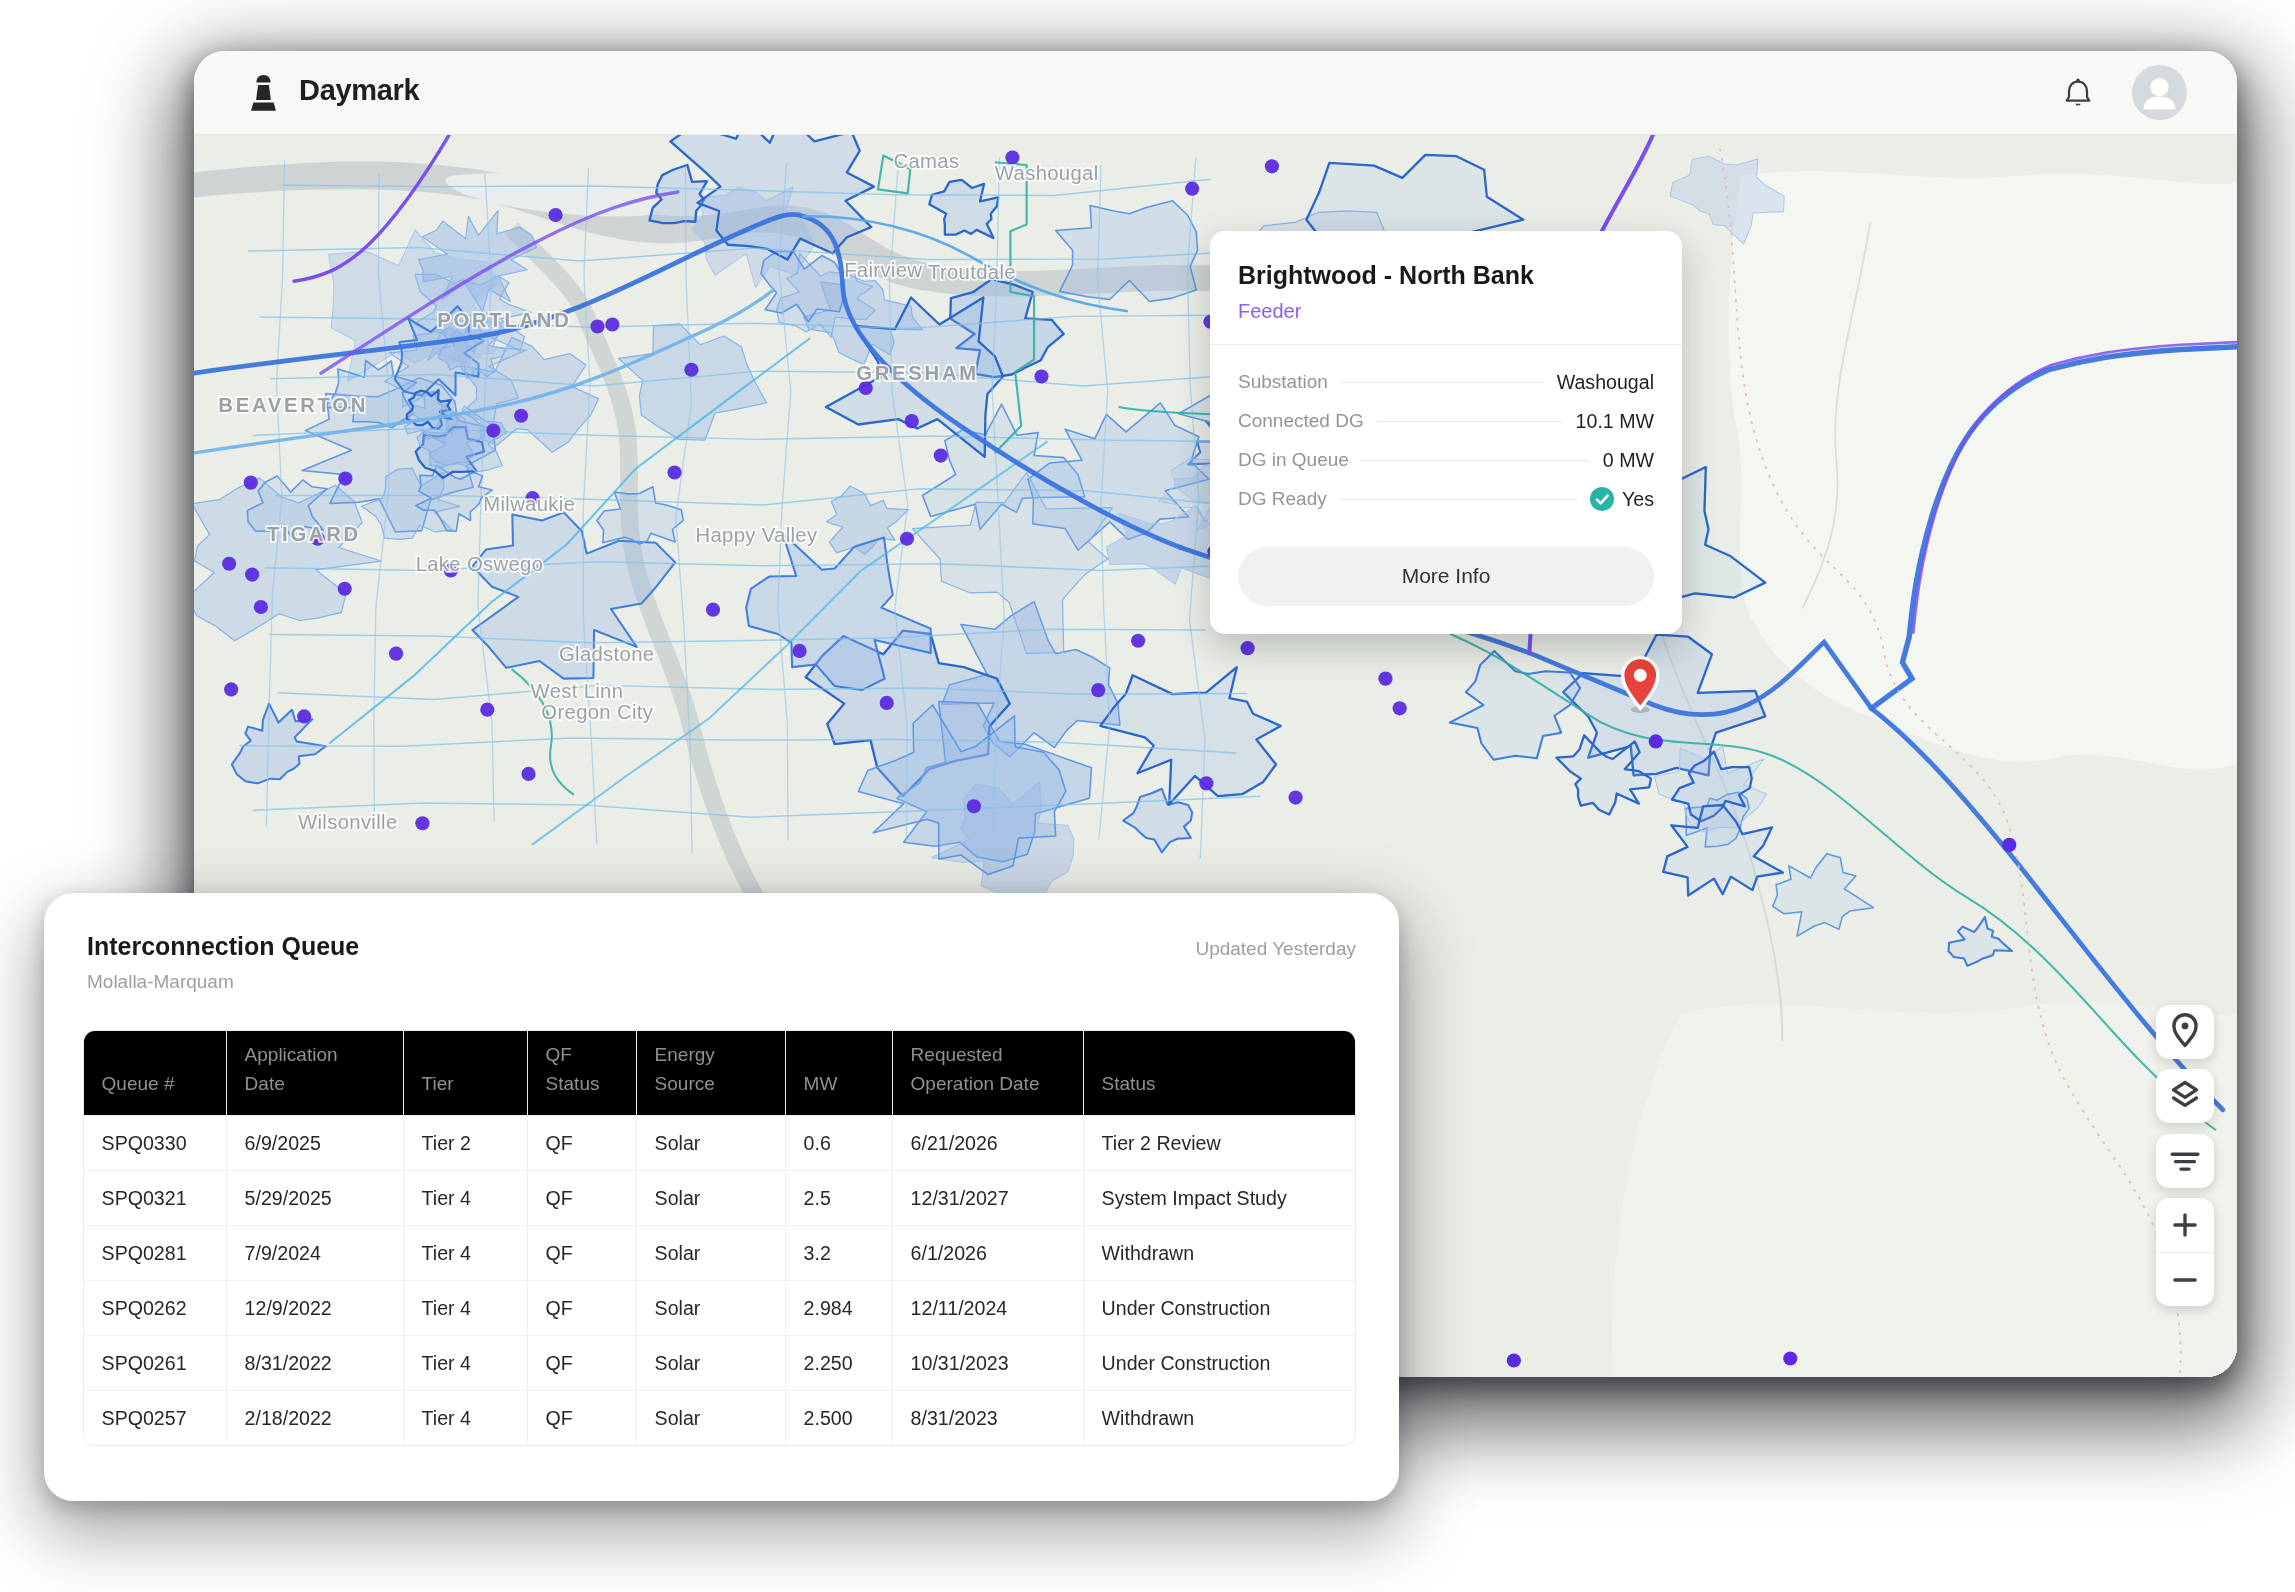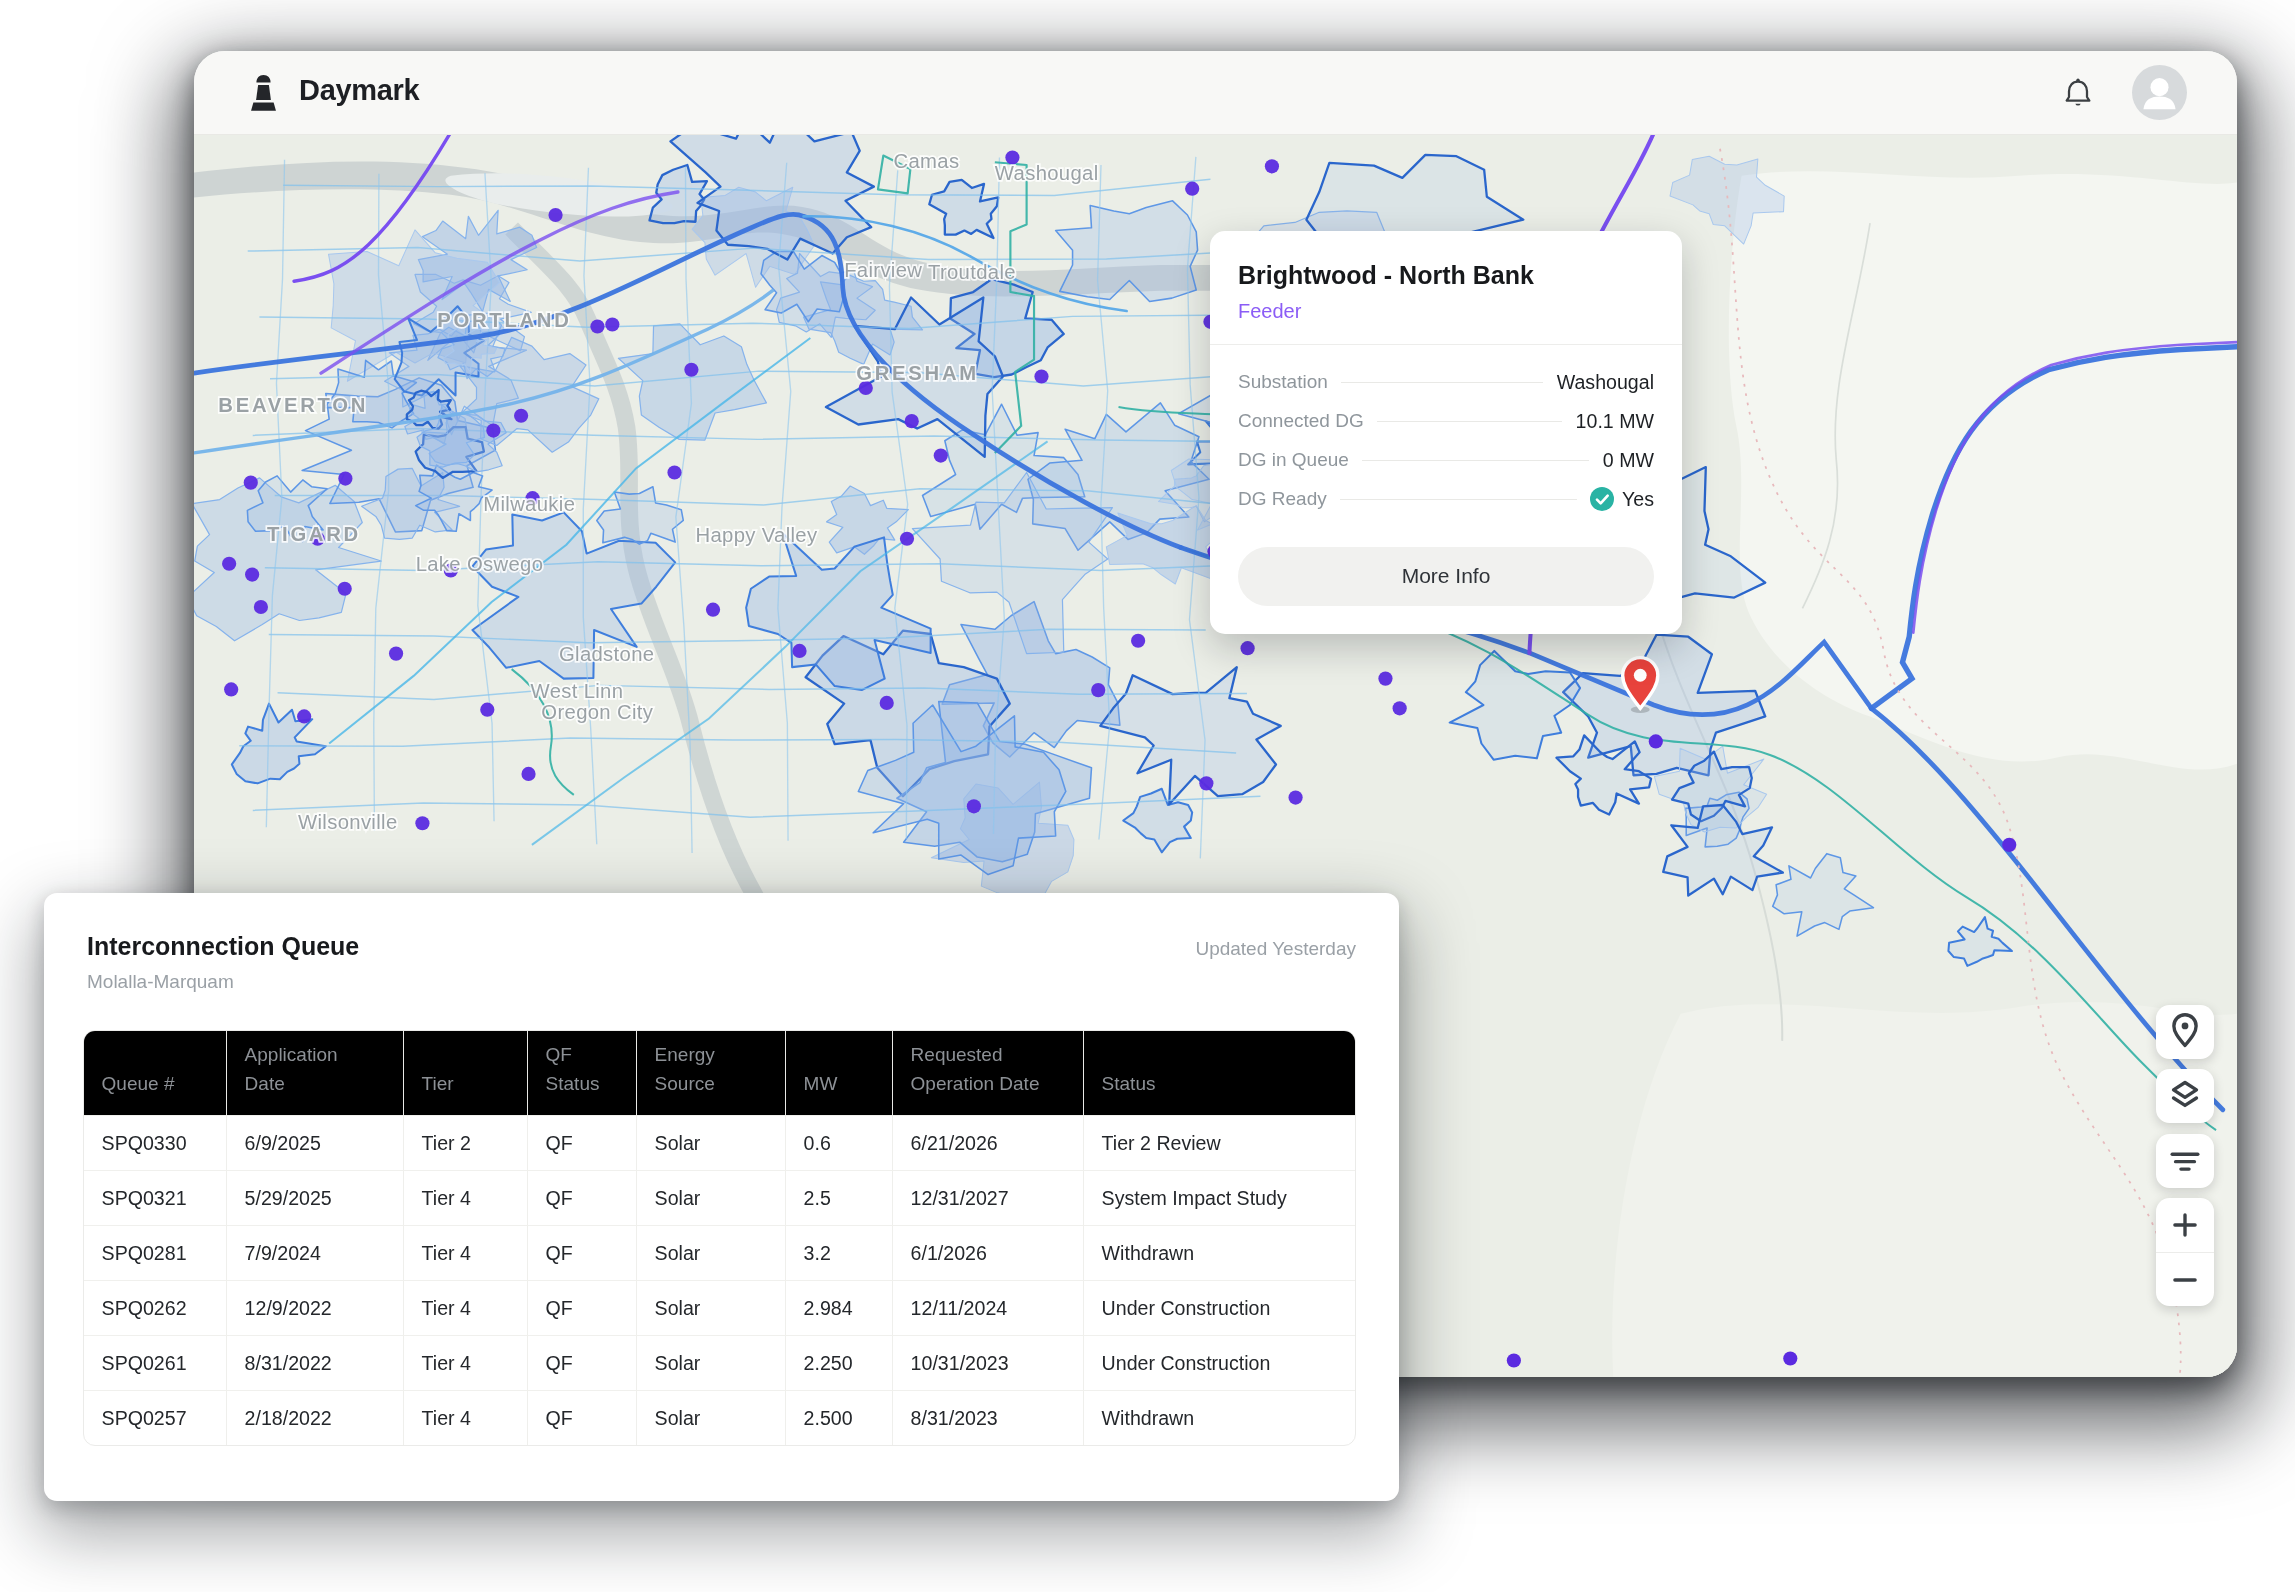--- a/index.html
+++ b/index.html
@@ -56,21 +56,21 @@
   }
   .ctl-zoom{
     position:absolute;left:1962px;width:58px;height:108px;background:#ffffff;border-radius:13.5px;
     box-shadow:0 3.4px 10.8px rgba(10,14,20,.16);display:flex;flex-direction:column;z-index:25;overflow:hidden;
   }
   .ctl-zoom .half{flex:1;display:flex;align-items:center;justify-content:center;cursor:pointer;}
   .ctl-zoom .zdiv{border-top:0.7px solid #ececea;}
   
   .queue-card{
     position:absolute;left:44px;top:893px;width:1355px;height:608px;box-sizing:border-box;
-    background:#ffffff;border-radius:13px;z-index:40;
+    background:#ffffff;border-radius:29px;z-index:40;
     box-shadow:0 27px 68px 5.4px rgba(16,20,26,.38), 0 6.8px 19px rgba(16,20,26,.2);
     padding:39px 43px 0 39px;
   }
   .q-title{font-size:25px;font-weight:700;color:#181a1d;margin-left:4px;}
   .q-sub{font-size:19px;color:#9aa0a6;margin:10px 0 0 4px;}
   .q-updated{position:absolute;right:43px;top:45px;font-size:19px;color:#9aa0a6;}
   .q-table{
     margin-top:37px;width:1271px;border:0.7px solid #ebebe9;border-radius:12px;overflow:hidden;background:#fff;
   }
   .tgrid{display:grid;grid-template-columns:143px 177px 124px 109px 149px 107px 191px auto;}

